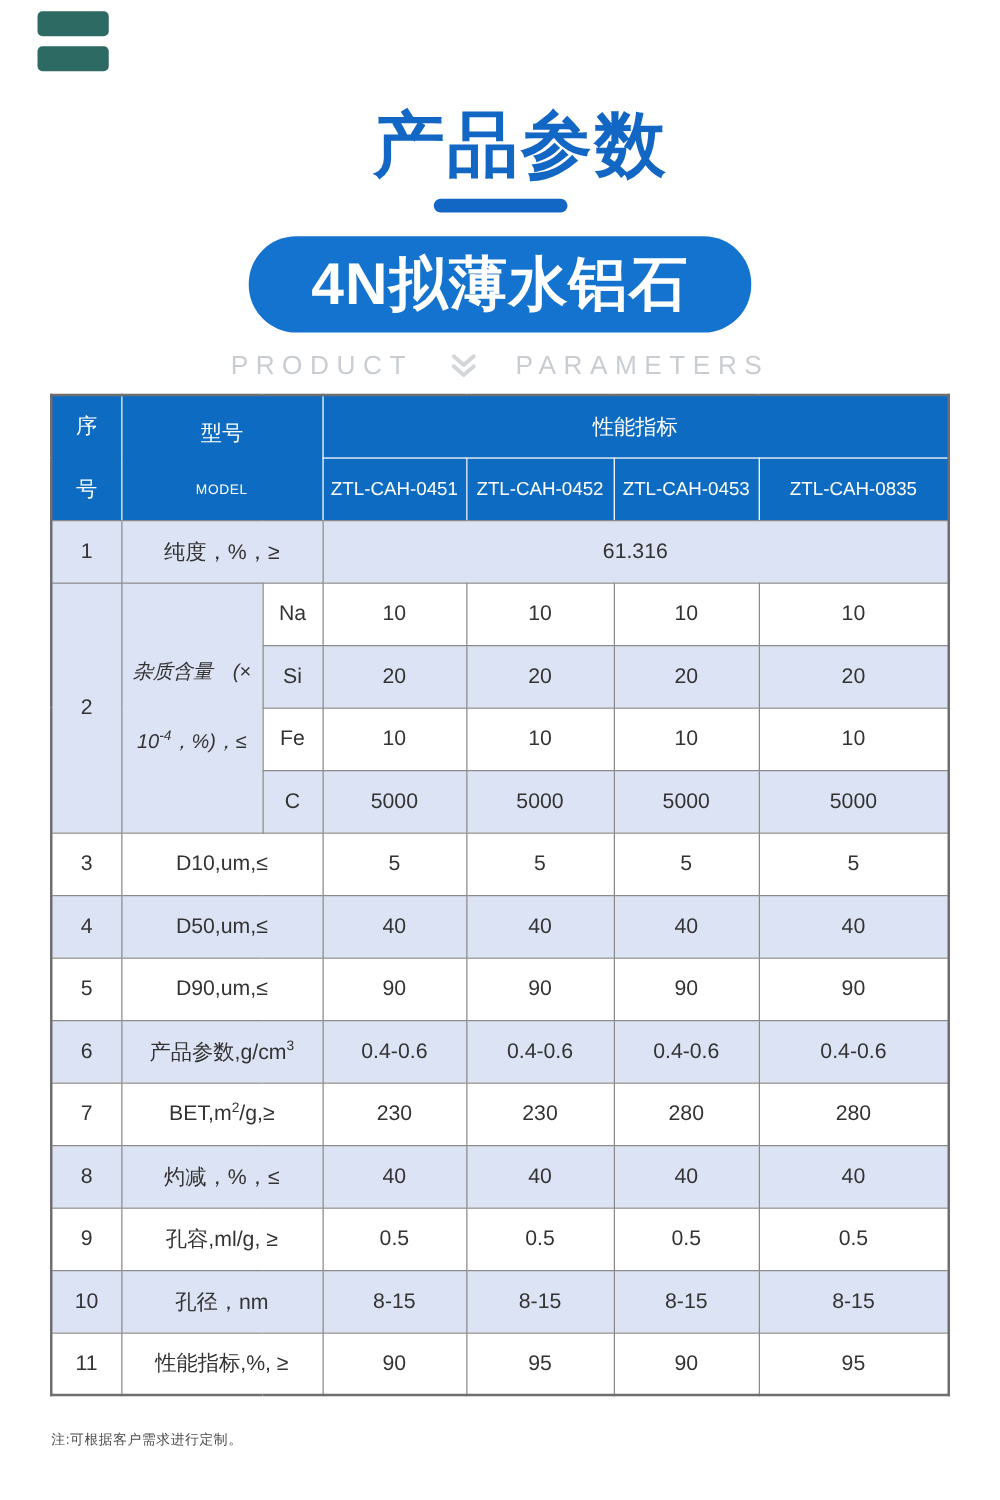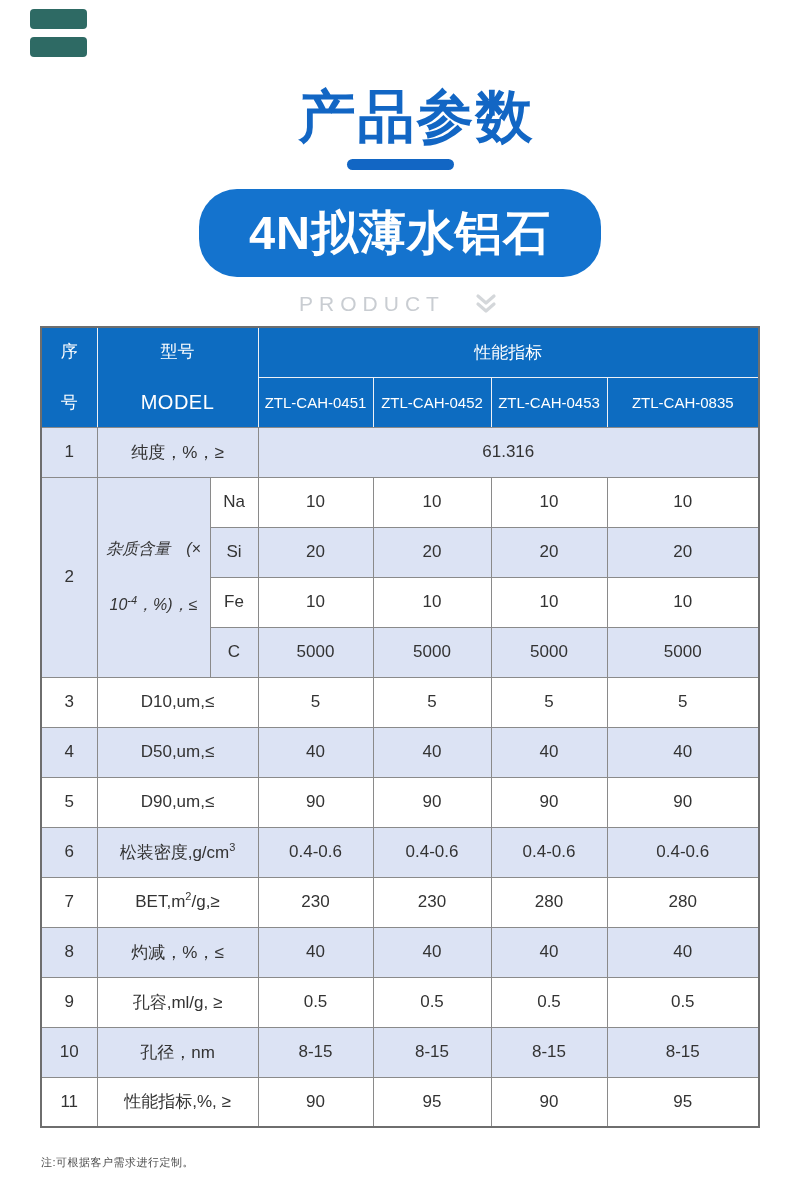--- a/index.html
+++ b/index.html
@@ -28,21 +28,21 @@
     margin:88px 0 0 0;text-align:center;
     font-size:57px;line-height:1;font-weight:900;letter-spacing:2px;
     color:var(--title-blue);
     padding-left:33px;
   }
   .title-underline{
     width:107px;height:11px;border-radius:6px;background:var(--title-blue);
     margin:14px auto 0 auto;
   }
   .pill{
-    width:402px;height:88px;border-radius:38px;background:var(--pill-blue);
+    width:402px;height:77px;border-radius:38px;background:var(--pill-blue);
     margin:19px auto 0 auto;display:flex;align-items:center;justify-content:center;
   }
   .pill span{color:#ffffff;font-size:47px;font-weight:700;letter-spacing:1px;}
   .eyebrow{
     margin-top:15px;display:flex;align-items:center;justify-content:center;gap:26px;
     color:var(--eyebrow-gray);font-size:21px;letter-spacing:6px;font-weight:500;
   }
   .chevron-wrap{display:flex;align-items:center;}
 
   table.spec{
@@ -60,21 +60,21 @@
     border:1px solid #eef1f6;font-size:17px;
   }
   thead tr:last-child th{border-bottom-color:var(--border-gray);}
   thead th[rowspan]{border-bottom-color:var(--border-gray);}
   thead tr{height:50px;}
   tbody tr{height:50px;}
   tbody td{font-size:17px;background:#ffffff;}
   tr.alt td{background:var(--row-alt);}
   td.cell-alt{background:var(--row-alt) !important;}
   .stack{display:flex;flex-direction:column;align-items:center;justify-content:center;gap:28px;}
-  .stack .sub{font-size:20px;letter-spacing:0.5px;}
+  .stack .sub{font-size:11px;letter-spacing:0.5px;}
   thead th.model-name{font-size:15px;letter-spacing:0;}
   .imp-label{font-size:16px;line-height:1.25;font-style:italic;}
   .imp-label .l1{margin-bottom:36px;}
   sup{font-size:11px;line-height:0;}
   .footnote{margin:27px 0 0 41px;font-size:11px;color:var(--footnote-gray);letter-spacing:0.5px;}
 </style>
 </head>
 <body>
 
 <div class="corner-mark m1"></div>
@@ -88,20 +88,21 @@
 </div>
 
 <div class="eyebrow">
   <span>PRODUCT</span>
   <span class="chevron-wrap">
     <svg width="30" height="22" viewBox="0 0 30 22" fill="none">
       <path d="M7 3 L15 10 L23 3" stroke="#d4d7da" stroke-width="3.2" stroke-linecap="round" stroke-linejoin="round"></path>
       <path d="M7 11 L15 18 L23 11" stroke="#d4d7da" stroke-width="3.2" stroke-linecap="round" stroke-linejoin="round"></path>
     </svg>
   </span>
+  <span>PARAMETERS</span>
 </div>
 
 <table class="spec">
   <colgroup>
     <col style="width:56px">
       <col style="width:113px">
       <col style="width:48px">
     <col style="width:115px">
       <col style="width:118px">
       <col style="width:116px">
@@ -190,21 +191,21 @@
     <tr>
       <td>5</td>
       <td colspan="2"><span>D90,um,≤</span><sup></sup><span></span></td>
       <td>90</td>
       <td>90</td>
       <td>90</td>
       <td>90</td>
     </tr>
     <tr class="alt">
       <td>6</td>
-      <td colspan="2"><span>松装密度,g/cm</span><sup>3</sup><span></span></td>
+      <td colspan="2"><span>产品参数,g/cm</span><sup>3</sup><span></span></td>
       <td>0.4-0.6</td>
       <td>0.4-0.6</td>
       <td>0.4-0.6</td>
       <td>0.4-0.6</td>
     </tr>
     <tr>
       <td>7</td>
       <td colspan="2"><span>BET,m</span><sup>2</sup><span>/g,≥</span></td>
       <td>230</td>
       <td>230</td>

